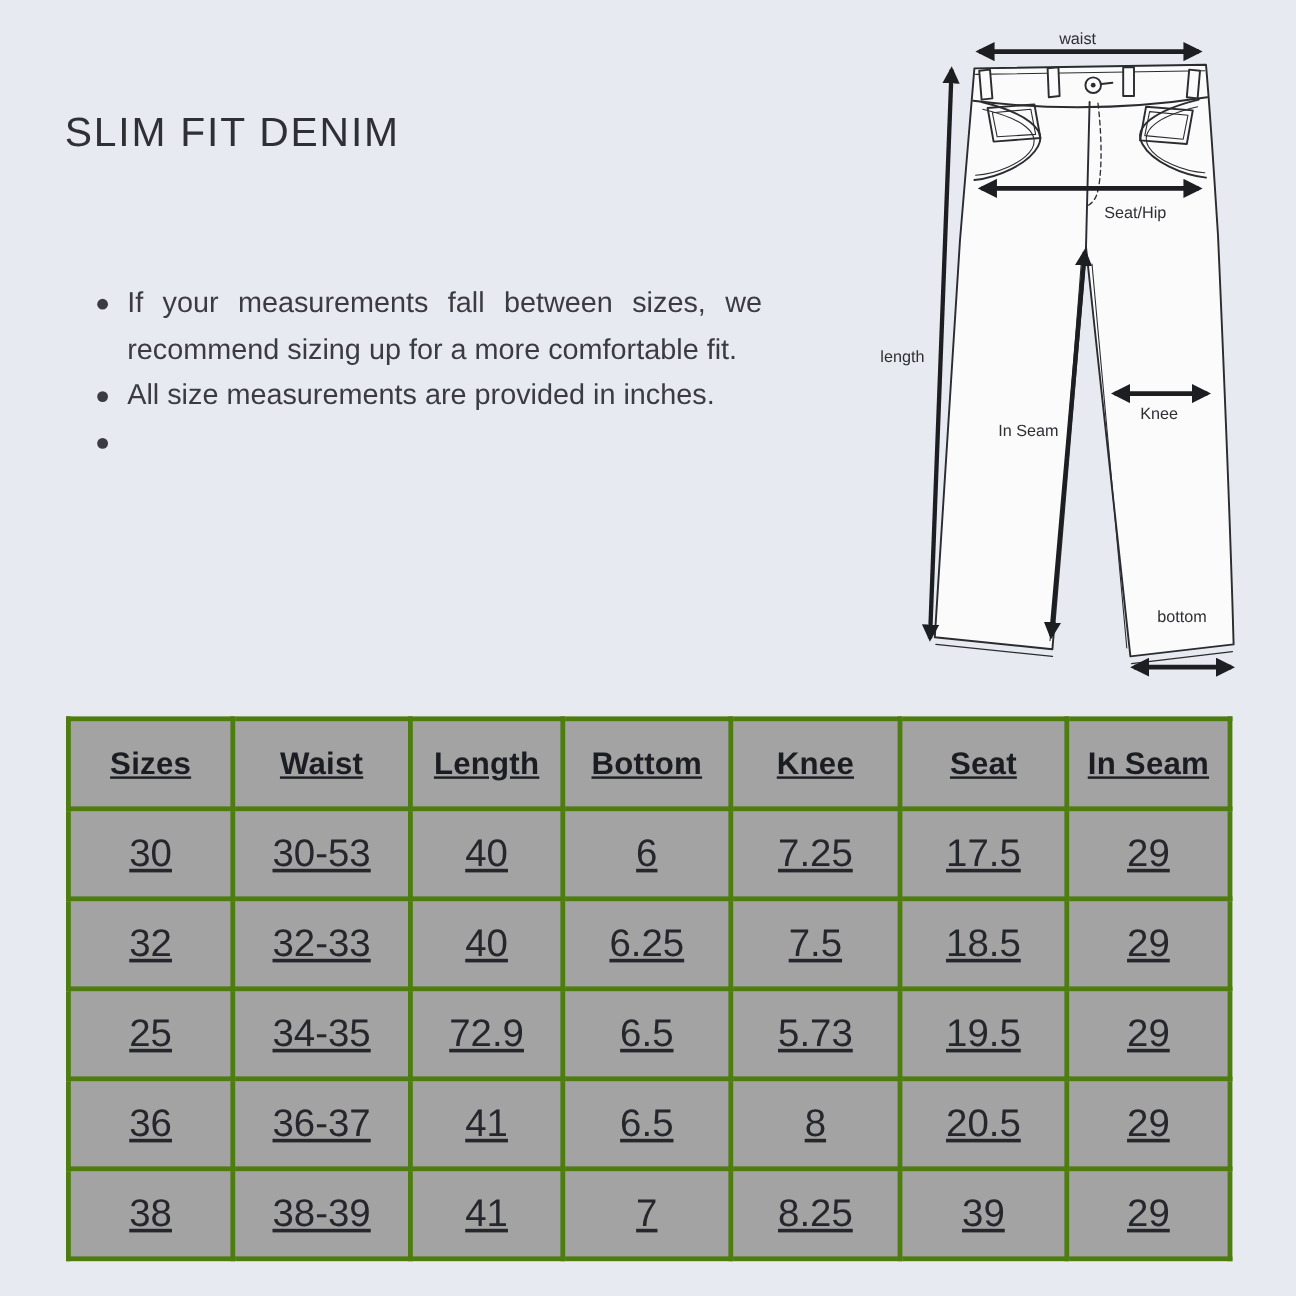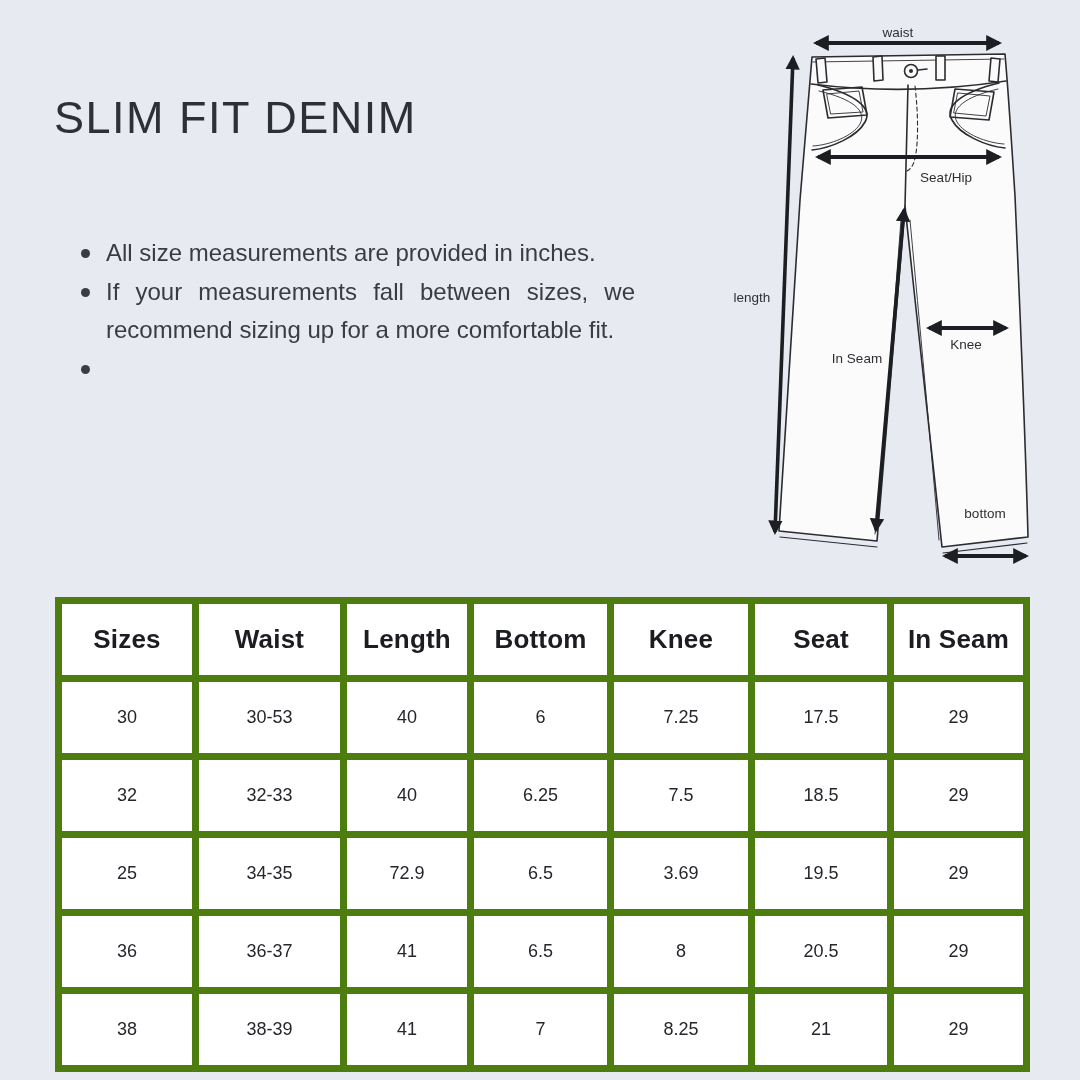--- a/index.html
+++ b/index.html
@@ -4,21 +4,21 @@
 <style>
   html,body{margin:0;padding:0;}
   .canvas{
     position:relative;width:1080px;height:1080px;overflow:hidden;
     background:#e8eaf2;
     font-family:"Liberation Sans",sans-serif;
   }
   
   .title{
     position:absolute;left:54px;top:92px;
-    font-size:45px;font-weight:400;letter-spacing:1.5px;color:#2f3036;
+    font-size:34px;font-weight:400;letter-spacing:1.5px;color:#2f3036;
   }
   
   .notes{
     position:absolute;left:79px;top:234px;width:556px;
     list-style:none;margin:0;padding:0;
   }
   .notes li{
     position:relative;padding-left:27px;
     font-size:24px;line-height:38.5px;color:#3b3c42;
     text-align:justify;
@@ -32,39 +32,39 @@
   .diagram text{
     font-family:"Liberation Sans",sans-serif;
     font-size:13.5px;fill:#2e2f33;
   }
   
   .size-table{
     position:absolute;left:55px;top:597px;width:968px;
     border-collapse:collapse;table-layout:fixed;
   }
   .size-table th,.size-table td{
-    border:7px solid #4d7c0f;height:69px;
-    text-align:center;vertical-align:middle;background:#ffffff;
+    border:4px solid #4d7c0f;height:69px;
+    text-align:center;vertical-align:middle;background:#a3a3a3;text-decoration:underline;
   }
   .size-table th{font-size:26px;font-weight:700;color:#1c1d22;letter-spacing:.2px;}
-  .size-table td{font-size:18px;font-weight:400;color:#26272c;}
+  .size-table td{font-size:32px;font-weight:400;color:#26272c;}
 </style>
 </head>
 <body>
 
 <div class="canvas">
 
   <div class="title">SLIM FIT DENIM</div>
 
   <ul class="notes">
     <li>
-      <span class="dot"></span><span>All size measurements are provided in inches.</span>
+      <span class="dot"></span><span>If your measurements fall between sizes, we recommend sizing up for a more comfortable fit.</span>
     </li>
     <li>
-      <span class="dot"></span><span>If your measurements fall between sizes, we recommend sizing up for a more comfortable fit.</span>
+      <span class="dot"></span><span>All size measurements are provided in inches.</span>
     </li>
     <li>
       <span class="dot"></span>
     </li>
   </ul>
 
   <svg class="diagram" viewBox="0 0 330 570" xmlns="http://www.w3.org/2000/svg">
     <defs>
       <marker id="ah" viewBox="0 0 10 10" markerWidth="4" markerHeight="4" refX="8" refY="5" orient="auto-start-reverse">
         <path d="M0,0 L10,5 L0,10 z" fill="#1d1e22"></path>
@@ -162,38 +162,38 @@
         <td>6.25</td>
         <td>7.5</td>
         <td>18.5</td>
         <td>29</td>
       </tr>
       <tr>
         <td>25</td>
         <td>34-35</td>
         <td>72.9</td>
         <td>6.5</td>
-        <td>3.69</td>
+        <td>5.73</td>
         <td>19.5</td>
         <td>29</td>
       </tr>
       <tr>
         <td>36</td>
         <td>36-37</td>
         <td>41</td>
         <td>6.5</td>
         <td>8</td>
         <td>20.5</td>
         <td>29</td>
       </tr>
       <tr>
         <td>38</td>
         <td>38-39</td>
         <td>41</td>
         <td>7</td>
         <td>8.25</td>
-        <td>21</td>
+        <td>39</td>
         <td>29</td>
       </tr>
     </tbody>
   </table>
 
 </div>
 
 </body></html>

